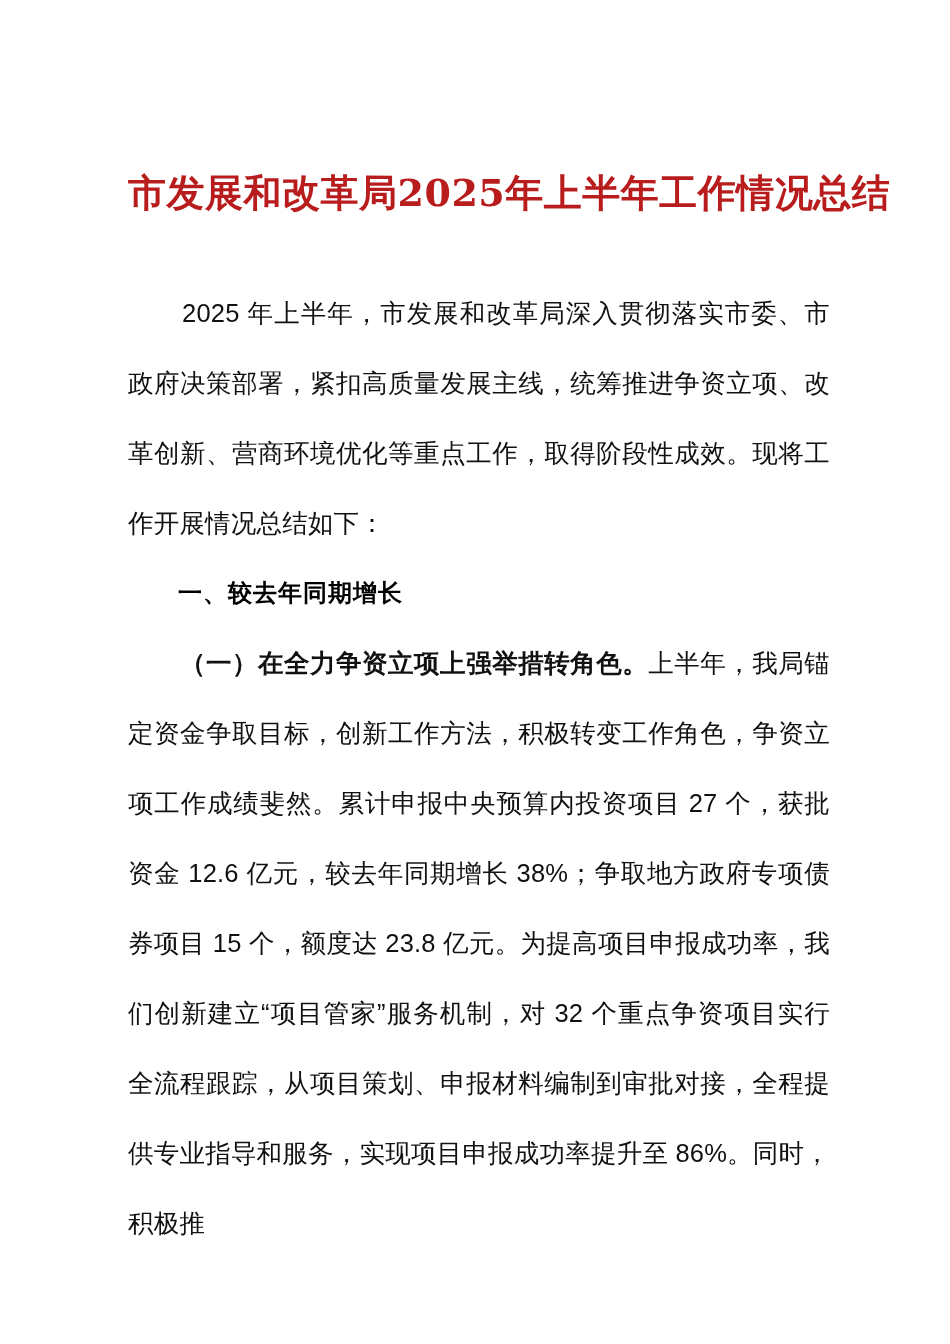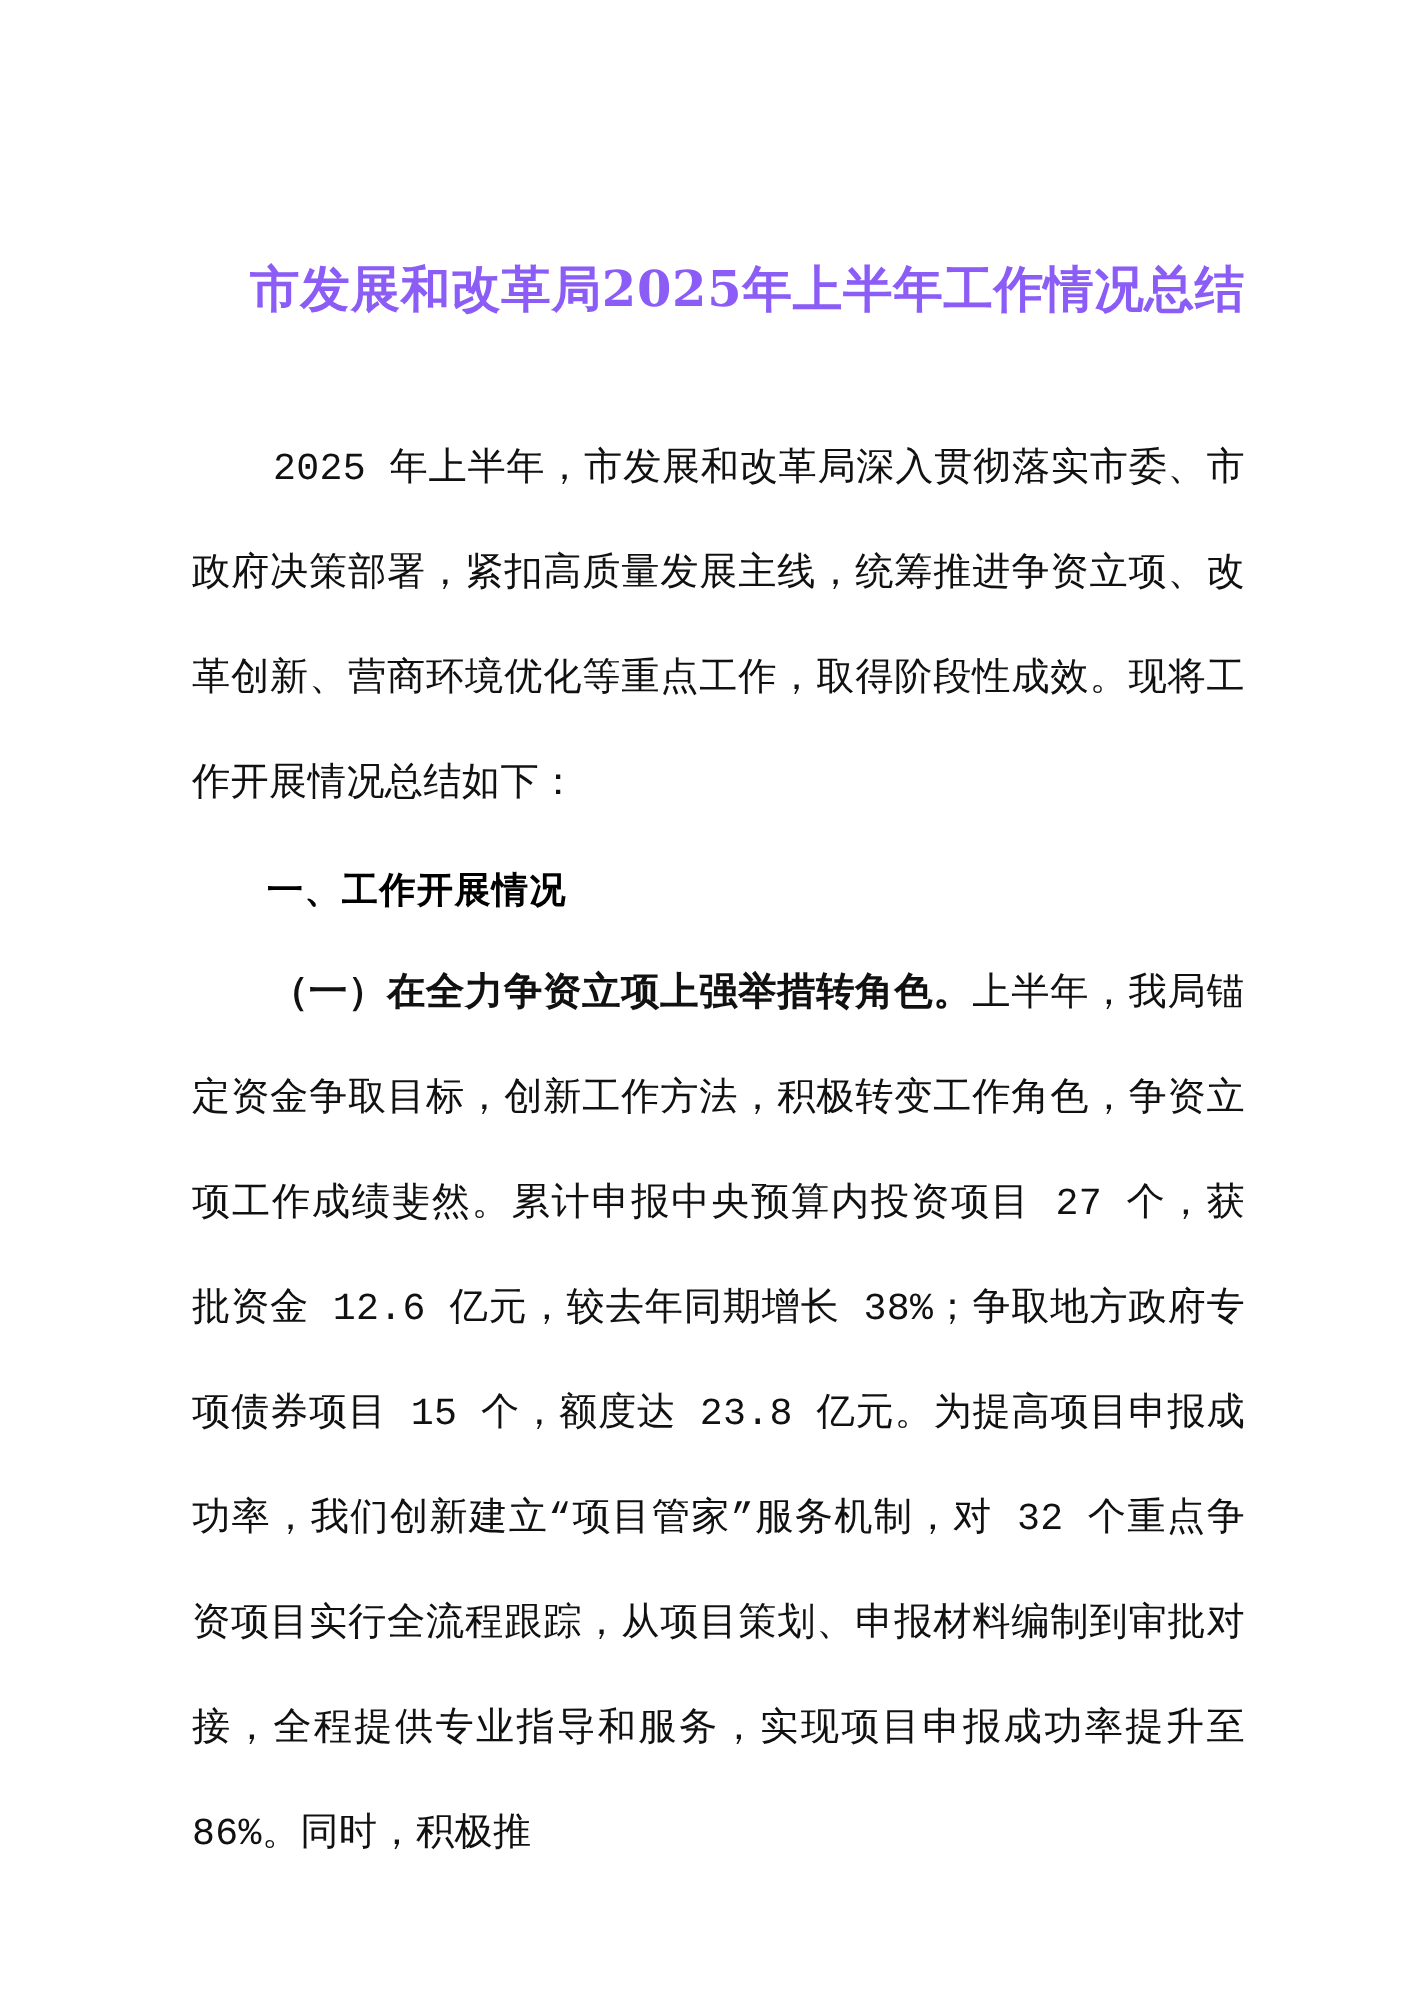--- a/index.html
+++ b/index.html
@@ -31,40 +31,40 @@
     top: 0;
     width: 702px;
   }
 
   
   .doc-title {
     margin: 0;
     padding-top: 160px;
     font-family: "DejaVu Serif", "Liberation Serif", serif;
     font-weight: 700;
-    font-size: 33px;
+    font-size: 38px;
     line-height: 66px;
-    text-align: right;
+    text-align: center;
     letter-spacing: 0.5px;
-    color: #8b5cf6;
+    color: #b91c1c;
   }
 
   .doc-title .title-line {
     display: block;
     white-space: nowrap;
   }
 
   
   .body-block {
     margin-top: 52px;
   }
 
   p.para {
     margin: 0;
-    font-family: Liberation Mono, monospace;
+    font-family: Liberation Sans, sans-serif;
     font-size: 25.5px;
     line-height: 70px;
     text-align: justify;
     text-justify: inter-ideograph;
     text-align-last: left;
     letter-spacing: 0.2px;
     color: #111111;
   }
 
   p.para.indent {
@@ -99,19 +99,19 @@
   <div class="content">
 
     <h1 class="doc-title">
       <span class="title-line">市发展和改革局2025年上半年工作情况总结</span>
     </h1>
 
     <div class="body-block">
 
       <p class="para lead">2025 年上半年，市发展和改革局深入贯彻落实市委、市政府决策部署，紧扣高质量发展主线，统筹推进争资立项、改革创新、营商环境优化等重点工作，取得阶段性成效。现将工作开展情况总结如下：</p>
 
-      <h2 class="section-heading">一、工作开展情况</h2>
+      <h2 class="section-heading">一、较去年同期增长</h2>
 
       <p class="para indent"><span class="run-emph">（一）在全力争资立项上强举措转角色。</span><span>上半年，我局锚定资金争取目标，创新工作方法，积极转变工作角色，争资立项工作成绩斐然。累计申报中央预算内投资项目 27 个，获批资金 12.6 亿元，较去年同期增长 38%；争取地方政府专项债券项目 15 个，额度达 23.8 亿元。为提高项目申报成功率，我们创新建立“项目管家”服务机制，对 32 个重点争资项目实行全流程跟踪，从项目策划、申报材料编制到审批对接，全程提供专业指导和服务，实现项目申报成功率提升至 86%。同时，积极推</span></p>
 
     </div>
   </div>
 </div>
 
 </body></html>

